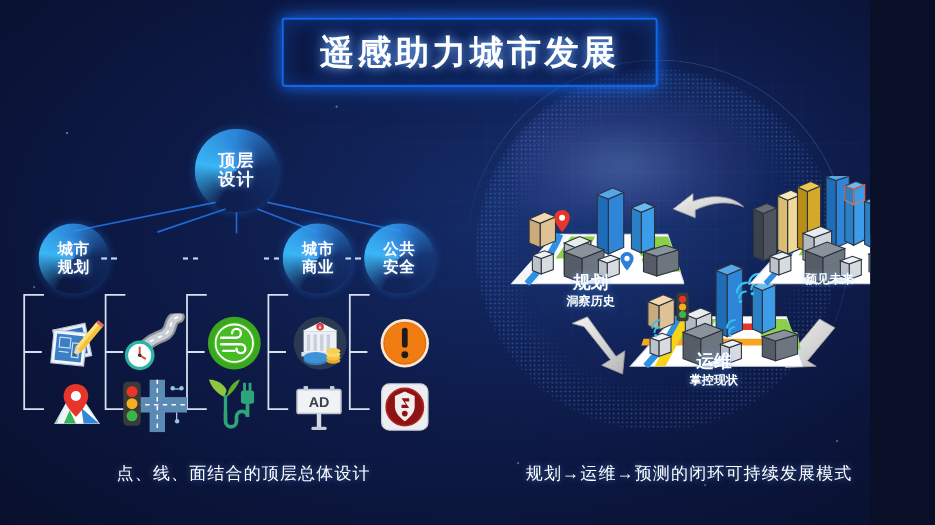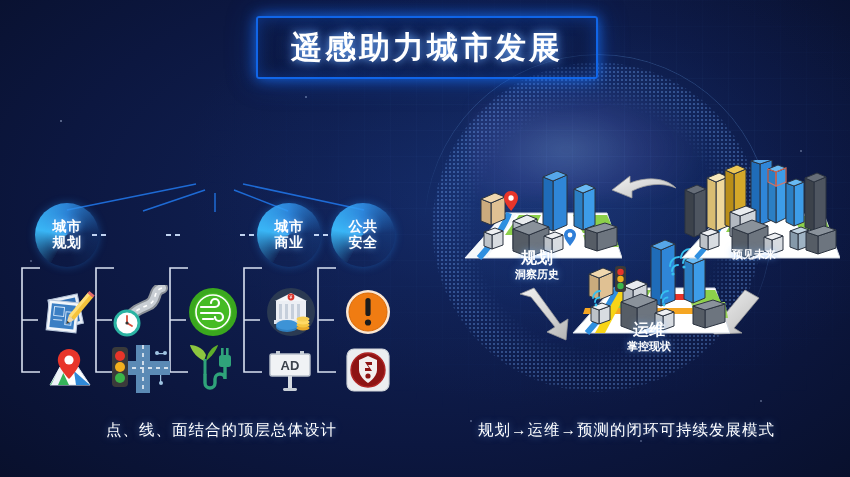--- a/index.html
+++ b/index.html
@@ -2,24 +2,25 @@
 <html><head>
 <meta charset="utf-8">
 <style>
   html,body{margin:0;padding:0;}
   body{
     width:850px;height:477px;overflow:hidden;
     font-family:"Liberation Sans","DejaVu Sans",sans-serif;
     background:#080f27;
   }
   #stage{
-    position:relative;width:850px;height:477px;overflow:hidden;
+    position:relative;width:772px;height:477px;overflow:hidden;
     background:
       radial-gradient(ellipse 520px 330px at 560px 170px, rgba(30,70,150,0.34) 0%, rgba(20,45,110,0.16) 45%, rgba(10,20,55,0) 72%),
       radial-gradient(ellipse 900px 560px at 430px 210px, #12255c 0%, #0c1740 42%, #070d24 78%, #05091c 100%);
+    padding-left: 19px;
   }
   
   .bg-globe{
     position:absolute;left:432px;top:62px;width:330px;height:330px;border-radius:50%;
     background:
       radial-gradient(circle at 38% 28%, rgba(90,150,255,0.13) 0%, rgba(40,90,200,0.05) 55%, rgba(0,0,0,0) 70%);
     -webkit-mask-image:radial-gradient(circle at 50% 50%, #000 68%, transparent 71%);
     mask-image:radial-gradient(circle at 50% 50%, #000 68%, transparent 71%);
     opacity:.95;
   }
@@ -141,20 +142,25 @@
 
     <g stroke="#eaf2ff" stroke-width="1.6" fill="none" opacity="0.92">
       <path d="M40,268 L22,268 L22,372 L40,372 M22,320 L38,320"></path>
       <path d="M114,268 L96,268 L96,372 L114,372 M96,320 L112,320"></path>
       <path d="M188,268 L170,268 L170,372 L188,372 M170,320 L186,320"></path>
       <path d="M262,268 L244,268 L244,372 L262,372 M244,320 L260,320"></path>
       <path d="M336,268 L318,268 L318,372 L336,372 M318,320 L334,320"></path>
     </g>
   </svg>
 
+  <div class="node node-root">
+    <span class="ring"></span>
+    <span class="lbl">顶层</span>
+    <span class="lbl">设计</span>
+  </div>
 
   <div class="node node-lv2" style="left:35px;top:203px">
     <span class="ring"></span>
     <span class="lbl">城市</span>
     <span class="lbl">规划</span>
   </div>
   <div class="node node-lv2" style="left:257px;top:203px">
     <span class="ring"></span>
     <span class="lbl">城市</span>
     <span class="lbl">商业</span>

